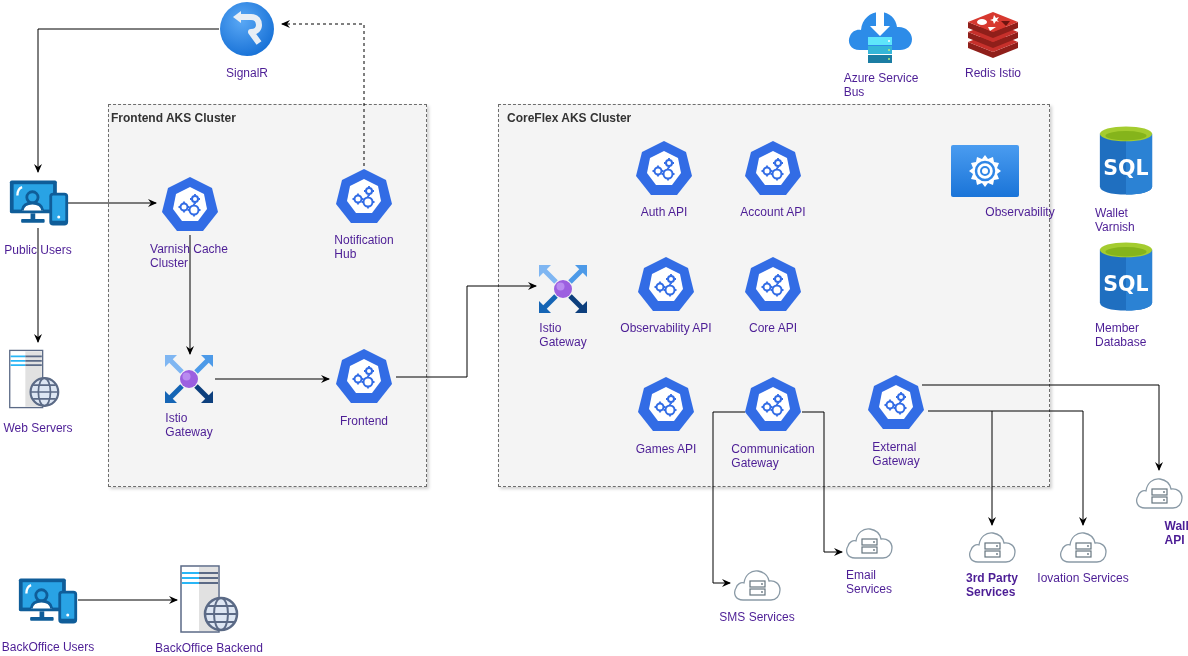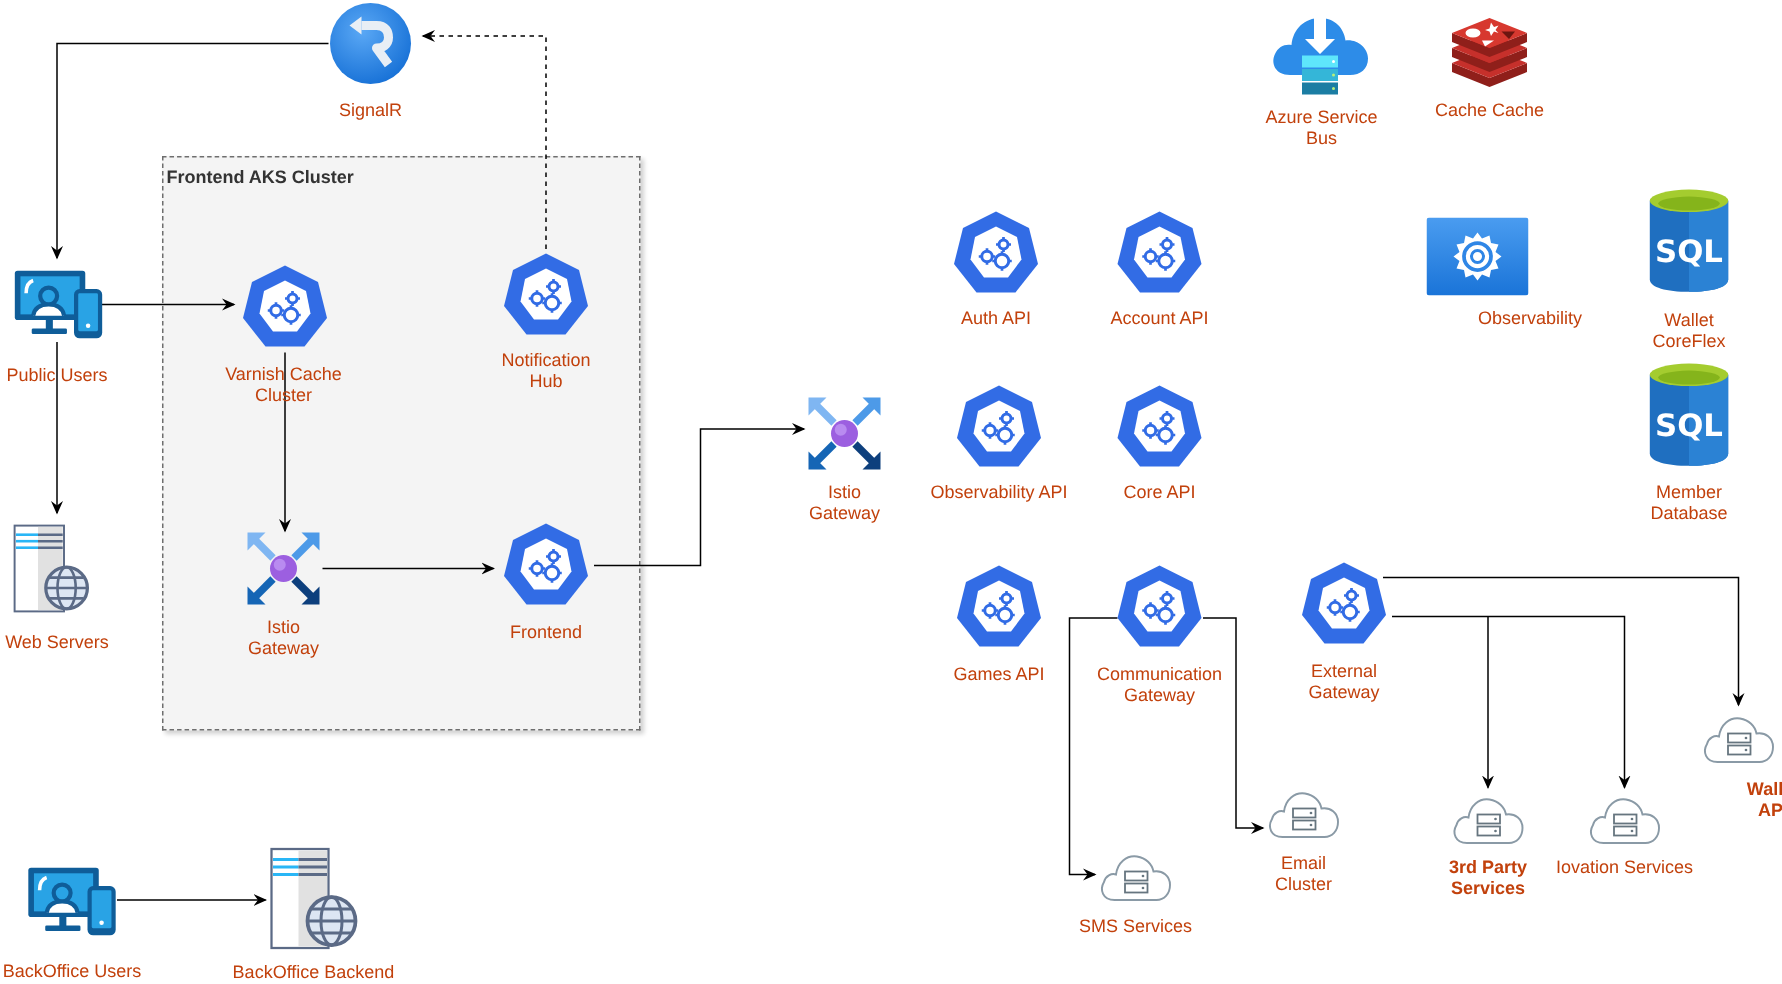--- a/index.html
+++ b/index.html
@@ -20,37 +20,39 @@
     }
     .cluster-title {
       position: absolute; left: 2px; top: 6px;
       font-weight: bold; font-size: 12px; color: #333333;
       white-space: nowrap;
     }
     .node { position: absolute; }
     .node svg { display: block; position: absolute; }
     .label {
       position: absolute;
-      text-align: center;
       font-size: 12px;
       line-height: 14px;
-      color: #c2410c;
+      color: #4c1d95;
       white-space: pre-line;
       transform: translateX(-50%);
     }
     .label.bold { font-weight: bold; margin-left: 23px; }
     #wires { position: absolute; left: 0; top: 0; pointer-events: none; }
   </style>
 </head>
 <body>
 
 <div id="canvas">
 
   <div class="cluster" style="left:108px; top:104px; width:317px; height:381px;">
     <div class="cluster-title">Frontend AKS Cluster</div>
+  </div>
+  <div class="cluster" style="left:498px; top:104px; width:550px; height:381px;">
+    <div class="cluster-title" style="left:8px;">CoreFlex AKS Cluster</div>
   </div>
 
   <svg id="wires" width="1188" height="656">
     <defs>
       <marker id="arr" markerWidth="10" markerHeight="10" refX="8" refY="5" orient="auto" markerUnits="userSpaceOnUse">
         <path d="M0,1 L9,5 L0,9 L3,5 Z" fill="#000"></path>
       </marker>
     </defs>
     <path d="M219,29 H38 V172" fill="none" stroke="#000" stroke-width="1" marker-end="url(#arr)"></path>
     <path d="M364,166 V24 H282" fill="none" stroke="#000" stroke-width="1" stroke-dasharray="3,3" marker-end="url(#arr)"></path>
@@ -308,28 +310,28 @@
       <path d="M2,20 L27,30 L52,20 V26 L27,36 L2,26 Z" fill="#8f1f1a"></path>
       <path d="M2,20 L27,10 L52,20 L27,30 Z" fill="#c6302b"></path>
       <path d="M2,10 L27,20 L52,10 V16 L27,26 L2,16 Z" fill="#8f1f1a"></path>
       <path d="M2,10 L27,0 L52,10 L27,20 Z" fill="#d7382f"></path>
       <ellipse cx="16" cy="10" rx="5" ry="3" fill="#ffffff"></ellipse>
       <path d="M28,3 L30,6 L33,5 L31,8 L33,10 L30,9 L28,12 L27,9 L24,8 L27,7 Z" fill="#ffffff"></path>
       <path d="M35,9 L44,9 L40,14 Z" fill="#6e1510"></path>
       <path d="M22,15 L30,15 L24,19 Z" fill="#ffffff"></path>
     </svg>
   </div>
-  <div class="label" style="left:993px; top:66px;">Cache Cache</div>
+  <div class="label" style="left:993px; top:66px;">Redis Istio</div>
 
   <div class="node" style="left:1098px; top:124px; width:56px; height:72px;">
     <svg width="56" height="72" viewBox="0 0 60 76">
         <use href="#sqldb"></use>
       </svg>
   </div>
-  <div class="label" style="left:1126px; top:206px;">Wallet CoreFlex</div>
+  <div class="label" style="left:1126px; top:206px;">Wallet Varnish</div>
 
   <div class="node" style="left:1098px; top:240px; width:56px; height:72px;">
     <svg width="56" height="72" viewBox="0 0 60 76">
         <use href="#sqldb"></use>
       </svg>
   </div>
   <div class="label" style="left:1126px; top:321px;">Member Database</div>
 
   <div class="node" style="left:731px; top:563px; width:52px; height:40px;">
     <svg width="52" height="40" viewBox="0 0 52 40">
@@ -337,21 +339,21 @@
       </svg>
   </div>
   <div class="label" style="left:757px; top:610px;">SMS Services</div>
 
   <div class="node" style="left:843px; top:521px; width:52px; height:40px;">
     <svg width="52" height="40" viewBox="0 0 52 40">
         <use href="#cloudsrv"></use>
       </svg>
   </div>
   <div class="label" style="left:869px; top:568px;">Email
-Cluster</div>
+Services</div>
 
   <div class="node" style="left:966px; top:525px; width:52px; height:40px;">
     <svg width="52" height="40" viewBox="0 0 52 40">
         <use href="#cloudsrv"></use>
       </svg>
   </div>
   <div class="label" style="left:992px; top:571px;font-weight:bold;">3rd Party
 Services</div>
 
   <div class="node" style="left:1057px; top:525px; width:52px; height:40px;">

